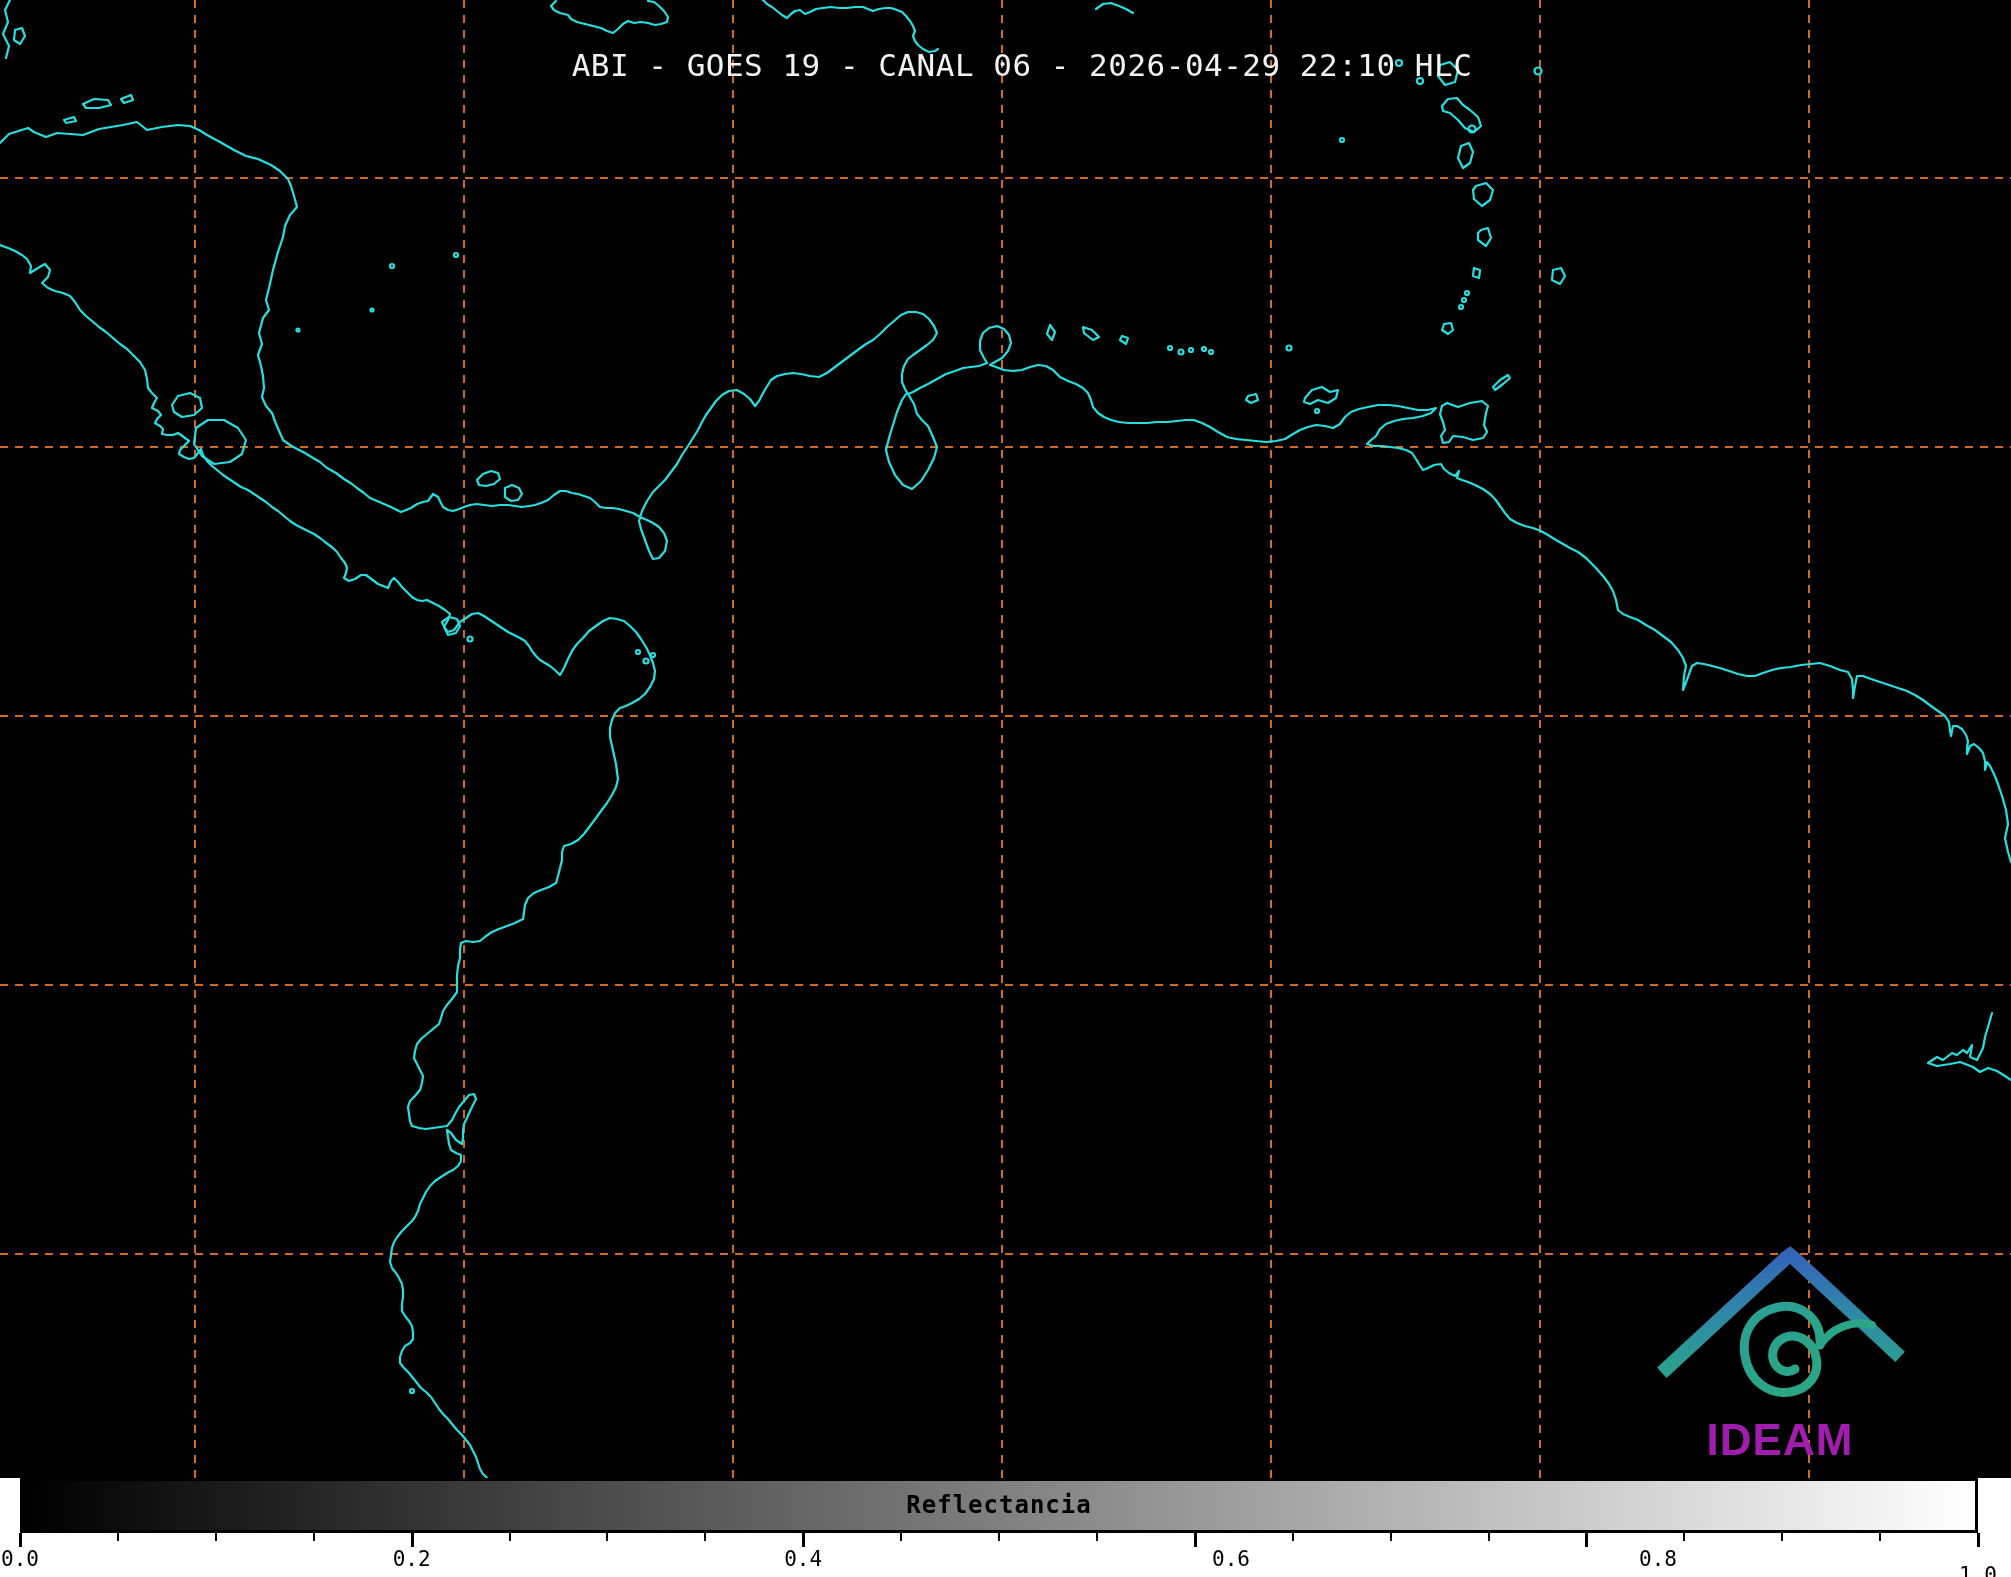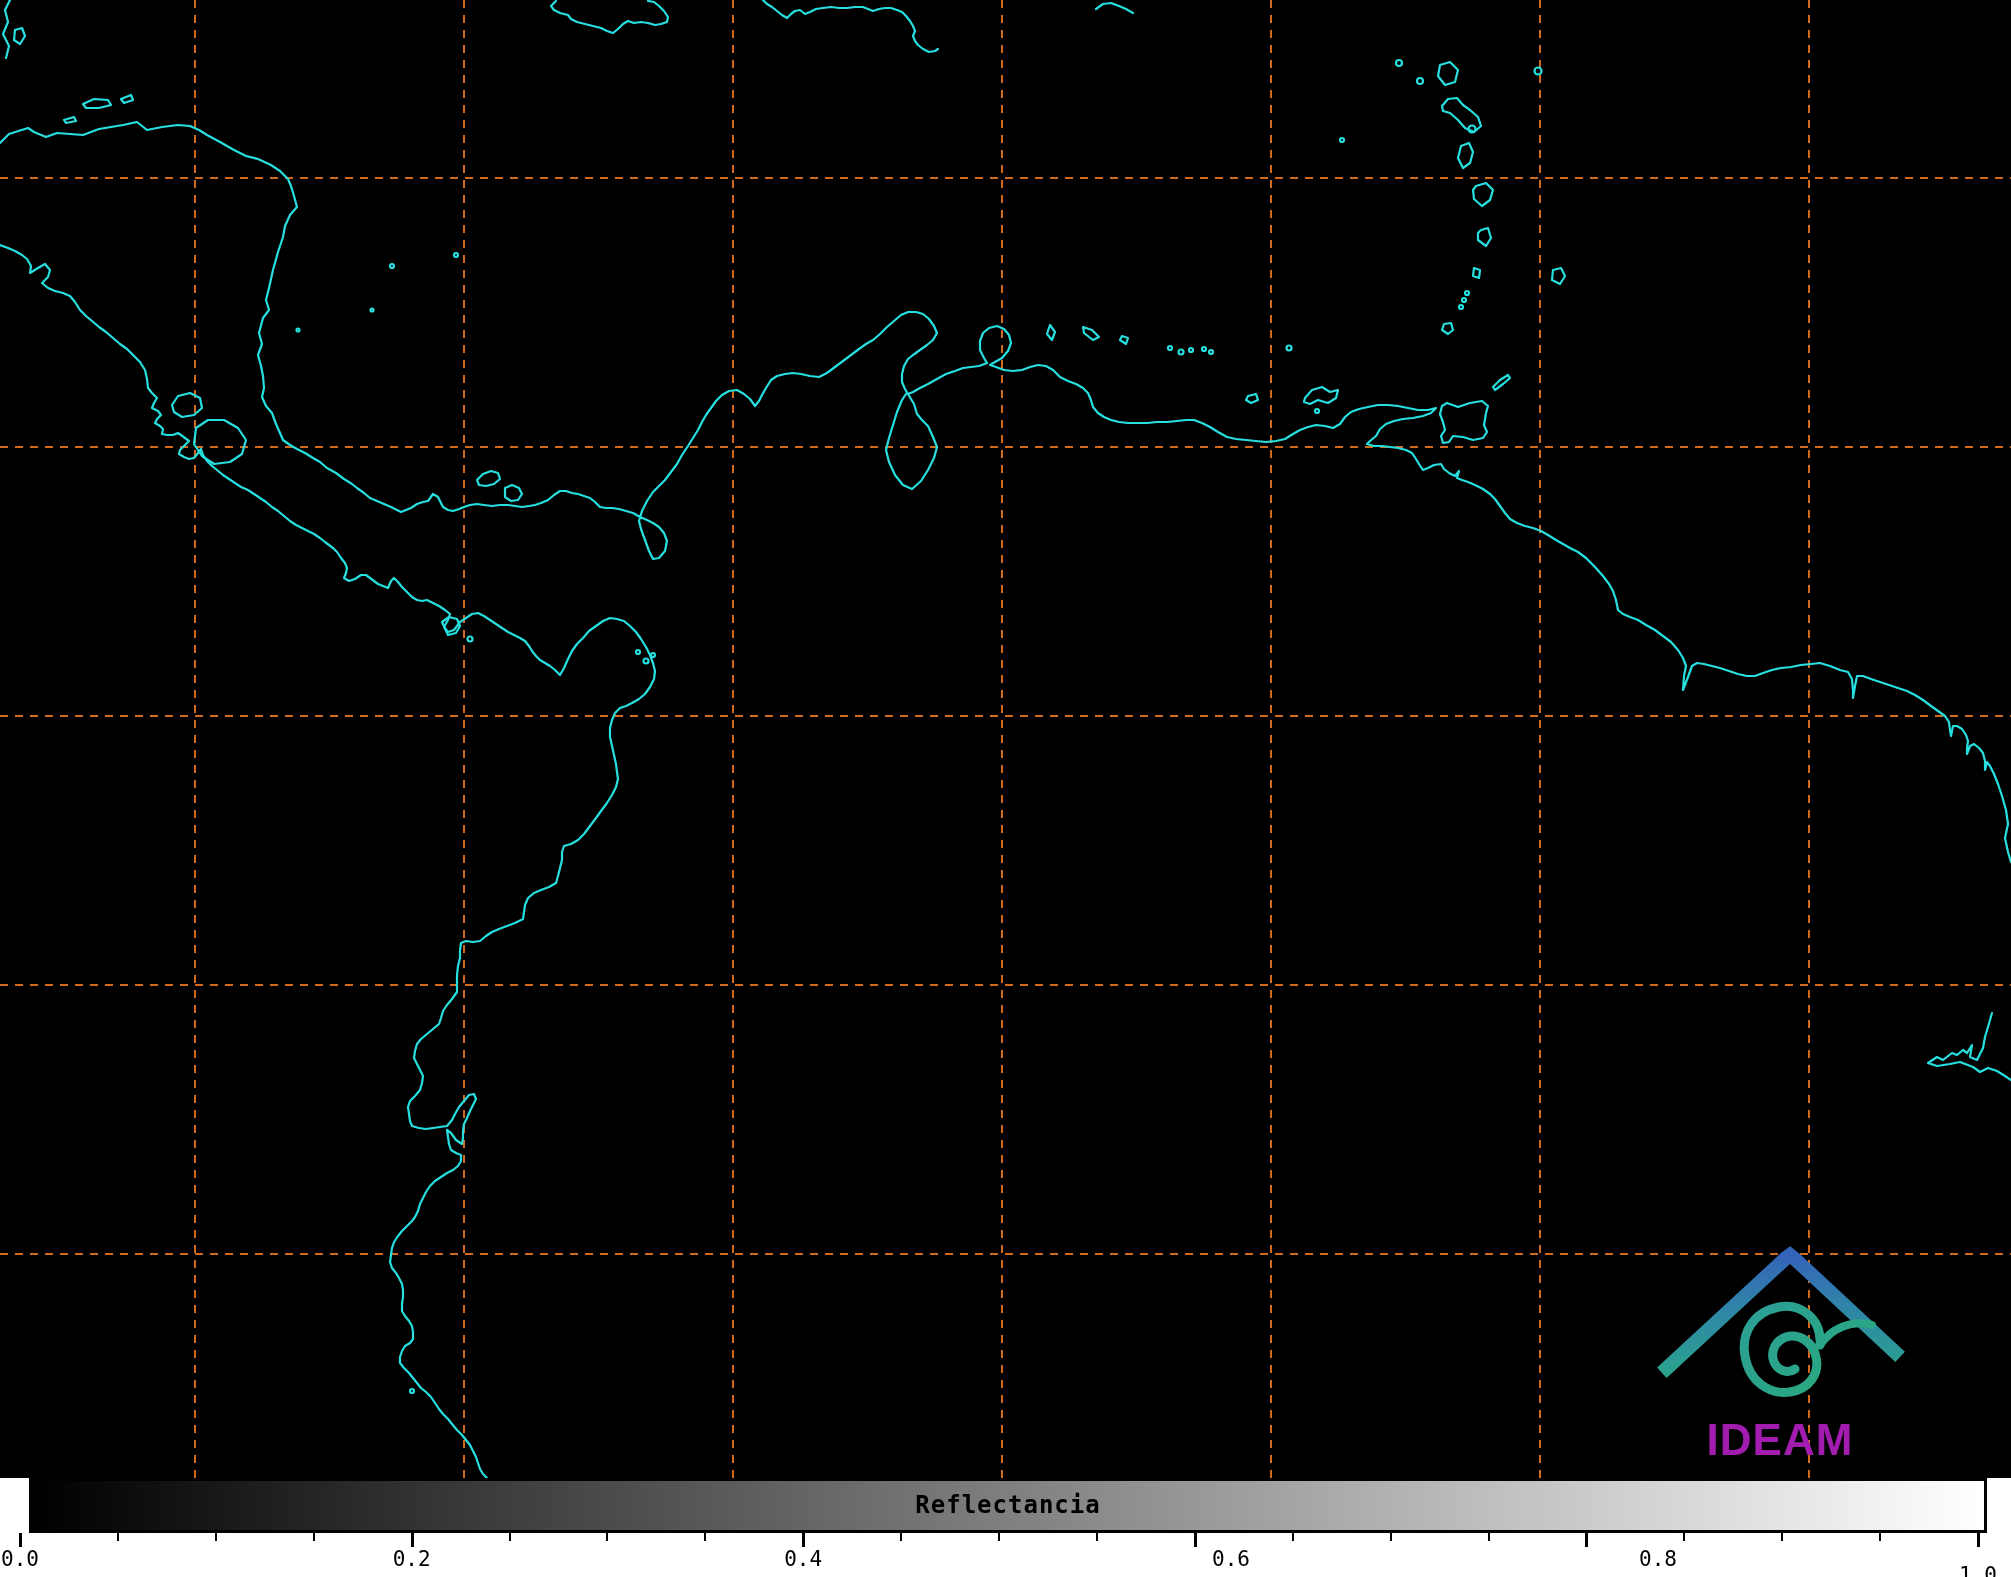--- a/index.html
+++ b/index.html
@@ -5,21 +5,21 @@
   html,body{margin:0;padding:0;background:#555;}
   #stage{position:relative;width:2011px;height:1577px;background:#ffffff;overflow:hidden;
          font-family:"DejaVu Sans Mono","Liberation Mono",monospace;}
   #map{position:absolute;left:0;top:0;width:2011px;height:1478px;background:#000;}
   #mapsvg{position:absolute;left:0;top:0;}
   #title{position:absolute;top:47px;left:1022px;transform:translateX(-50%);
          color:#f2f2f2;font-size:31px;white-space:nowrap;letter-spacing:0.5px;}
   
   #colorbar{position:absolute;left:20px;top:1478px;width:1958px;height:55px;
             background:linear-gradient(to right,#000000,#ffffff);
-            border:3px solid #000;box-sizing:border-box;margin-left:9px;}
+            border:3px solid #000;box-sizing:border-box;}
   #cbar-label{position:absolute;left:50%;top:50%;transform:translate(-50%,-52%);
               color:#000;font-weight:bold;font-size:24px;letter-spacing:1px;}
   #tickband{position:absolute;left:0;top:1533px;width:2011px;height:44px;background:#fff;}
   .tick{position:absolute;top:0;width:2px;background:#000;}
   .tick.major{width:3px;height:14px;}
   .tick.minor{height:8px;}
   .ticklabel{position:absolute;top:14px;transform:translateX(-50%);
              color:#000;font-size:21px;white-space:nowrap;}
   
   #logo{position:absolute;left:1640px;top:1240px;width:280px;height:235px;}
@@ -136,20 +136,21 @@
       <g id="logo-mark">
         <path d="M 1667,1368 L 1786,1258 1790,1255 1795,1259 1895,1352" fill="none" stroke="url(#roofgrad)" stroke-width="14" stroke-linecap="square"></path>
         <path d="M 1820,1345 C 1822,1318 1800,1303 1779,1307 C 1753,1312 1741,1333 1745,1356
                  C 1749,1381 1769,1395 1790,1392 C 1809,1389 1820,1374 1816,1357
                  C 1813,1342 1799,1333 1786,1337 C 1775,1341 1770,1352 1774,1362
                  C 1778,1371 1788,1374 1795,1369" fill="none" stroke="url(#swirlgrad)" stroke-width="9" stroke-linecap="round"></path>
         <path d="M 1820,1345 C 1831,1329 1851,1319 1872,1325" fill="none" stroke="url(#swirlgrad)" stroke-width="8" stroke-linecap="round"></path>
       </g>
     </svg>
 
+    <div id="title">ABI - GOES 19 - CANAL 06 - 2026-04-29 22:10 HLC</div>
   </div>
 
   <div id="colorbar">
     <span id="cbar-label">Reflectancia</span>
   </div>
   <div id="tickband">
       <div class="tick major" style="left: 19px;"></div>
       <div class="ticklabel" style="left: 20px;">0.0</div>
       <div class="tick minor" style="left: 116.9px;"></div>
       <div class="tick minor" style="left: 214.8px;"></div>

